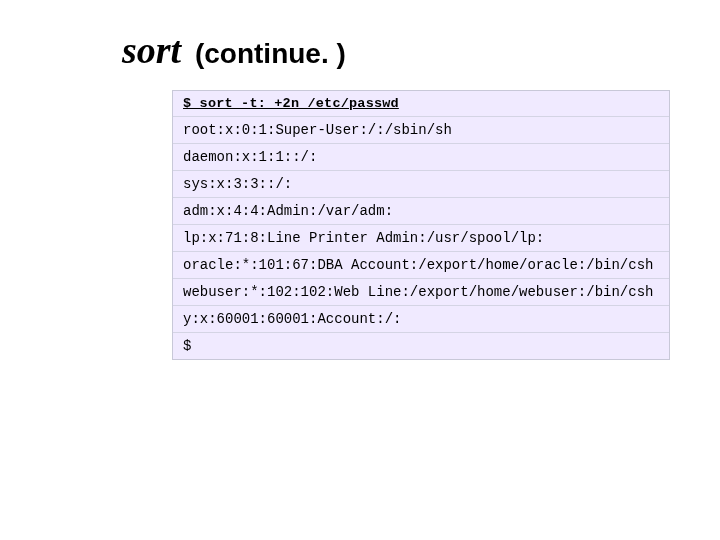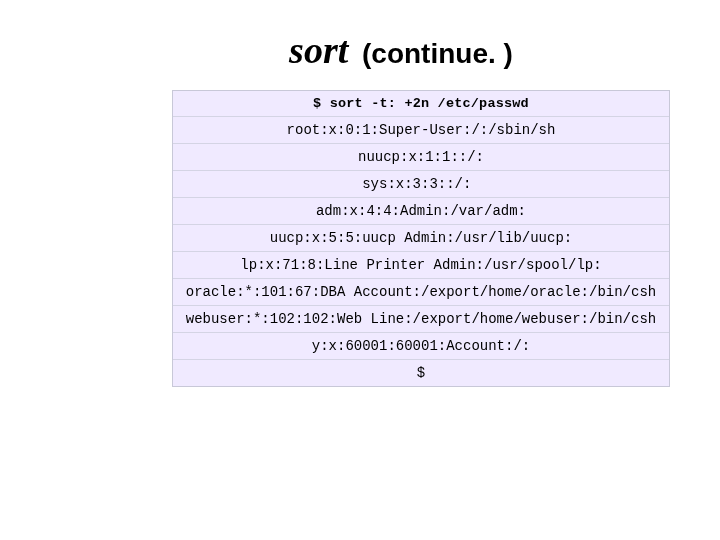--- a/index.html
+++ b/index.html
@@ -9,21 +9,20 @@
     height: 540px;
     background: #ffffff;
     font-family: "Times New Roman", Times, serif;
   }
   .slide {
     position: relative;
     width: 720px;
     height: 540px;
     box-sizing: border-box;
     padding: 28px 40px 12px 40px;
-    text-align: center;
   }
   .title {
     font-family: Verdana, Arial, sans-serif;
     font-weight: bold;
     font-size: 28px;
     color: #000;
     margin: 0 0 18px 82px;
   }
   .title .cmd {
     font-style: italic;
@@ -65,40 +64,40 @@
     border-bottom: 1px solid #d4d4e4;
     white-space: pre;
   }
   .codebox .line:last-child {
     border-bottom: none;
   }
   .codebox .line.cmd-line {
     font-size: 13.5px;
     font-weight: bold;
     letter-spacing: 0.2px;
+    text-decoration: underline;
   }
 </style>
 </head>
 <body>
 
 <div class="slide">
 
   <h1 class="title">
     <span class="cmd">sort</span><span> (continue. )</span>
   </h1>
 
   <div class="body">
 
     <div class="codebox">
       <div class="line cmd-line">$ sort -t: +2n /etc/passwd</div>
       <div class="line">root:x:0:1:Super-User:/:/sbin/sh</div>
-      <div class="line">nuucp:x:1:1::/:</div>
+      <div class="line">daemon:x:1:1::/:</div>
       <div class="line">sys:x:3:3::/: </div>
       <div class="line">adm:x:4:4:Admin:/var/adm:</div>
-      <div class="line">uucp:x:5:5:uucp Admin:/usr/lib/uucp:</div>
       <div class="line">lp:x:71:8:Line Printer Admin:/usr/spool/lp:</div>
       <div class="line">oracle:*:101:67:DBA Account:/export/home/oracle:/bin/csh</div>
       <div class="line">webuser:*:102:102:Web Line:/export/home/webuser:/bin/csh</div>
       <div class="line">y:x:60001:60001:Account:/:</div>
       <div class="line">$</div>
     </div>
   </div>
 
 </div>
 

